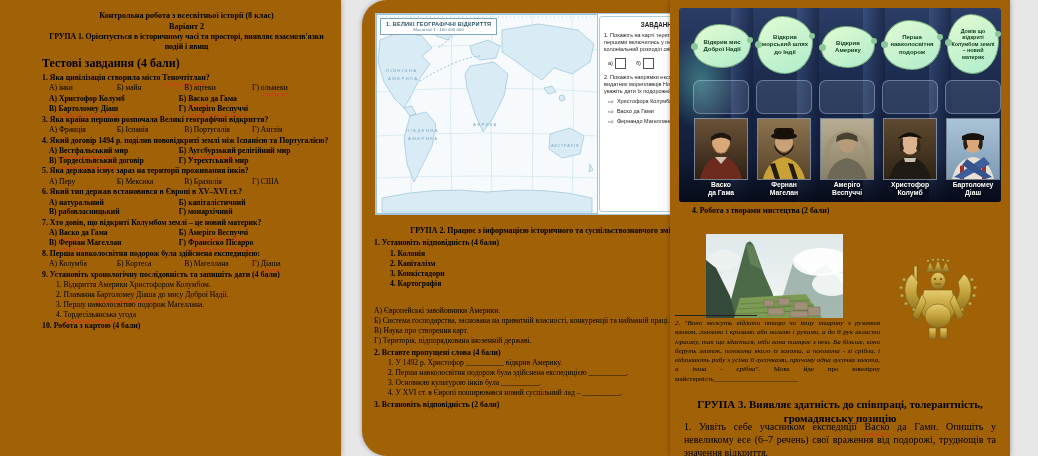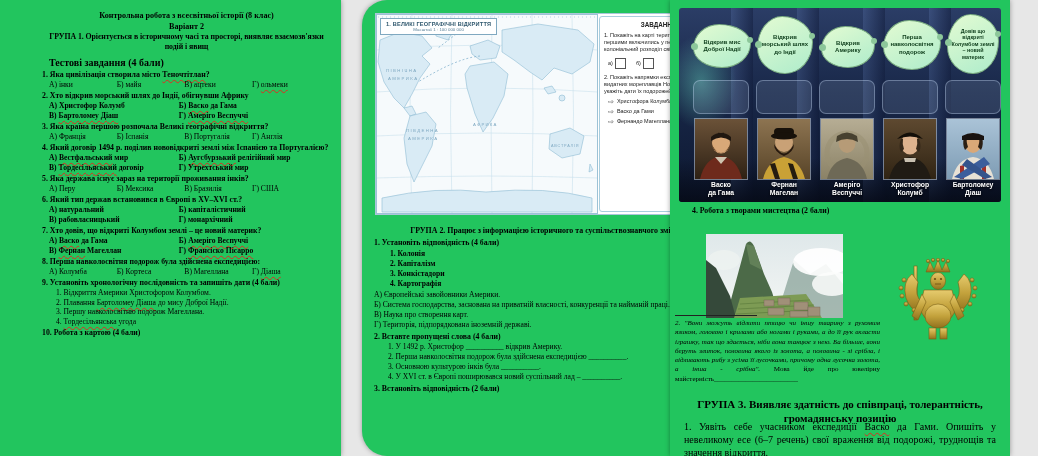--- a/index.html
+++ b/index.html
@@ -1,33 +1,33 @@
 <!DOCTYPE html>
 <html><head>
 <meta charset="utf-8">
 <style>
   html,body{margin:0;padding:0;}
   body{
     width:1038px;height:456px;position:relative;overflow:hidden;
     background:#e7e7e7;color:#000;
     font-family:"Liberation Serif","DejaVu Serif",serif;
   }
-  .page{position:absolute;top:0;height:456px;background:#22c55e;box-shadow:0 0 5px rgba(0,0,0,.35);}
+  .page{position:absolute;top:0;height:456px;background:#a16207;box-shadow:0 0 5px rgba(0,0,0,.35);}
   #page1{left:0;width:341px;}
   #page2{left:362px;width:364px;border-radius:25px;}
   #page3{left:670px;width:340px;}
 
   .b{font-weight:bold;}
   .sp{text-decoration-line:underline;text-decoration-style:wavy;text-decoration-color:#e02b20;text-decoration-thickness:1px;text-underline-offset:2px;}
 
   
   .p1-inner{padding:11px 10px 0 42px;font-size:7.6px;line-height:1.3;}
   .t1{font-size:8.1px;font-weight:bold;text-align:center;line-height:1.3;}
   .gh{font-size:7.8px;letter-spacing:-0.05px;}
-  .th{margin-top:4px;font-size:10px;margin-left:7px;}
+  .th{margin-top:4px;font-size:12px;}
   .q{margin-top:1px;}
   .qt{font-weight:bold;font-size:7.8px;}
   .opts{padding-left:7px;display:flex;flex-wrap:wrap;}
   .opts .o{white-space:nowrap;display:inline-block;}
   .c4 .o{width:24%;}
   .c2 .o{width:46%;font-weight:bold;}
   .sub{padding-left:14px;}
 
   
   .map-fig{position:relative;margin:13px 5px 11px 13px;height:202px;background:#fff;border:1px solid #aac6d8;box-sizing:border-box;}
@@ -38,21 +38,21 @@
   .tasks{position:absolute;left:223px;top:2px;right:2px;bottom:2px;border:1px solid #a9cede;border-radius:3px;padding:4px;font-family:"Liberation Sans",sans-serif;font-size:5.5px;line-height:1.3;color:#222;overflow:hidden;}
   .tk-title{text-align:center;font-weight:bold;font-size:6.3px;margin-bottom:3px;}
   .tk-item{text-align:left;margin-bottom:2px;}
   .boxrow{display:flex;gap:10px;margin:4px 0 5px 4px;align-items:center;}
   .cbox{display:inline-block;width:9px;height:9px;border:1px solid #555;background:#fff;margin-left:2px;vertical-align:middle;}
   .route{display:flex;align-items:center;gap:3px;margin:3px 0 0 4px;}
   .arrow-icon{font-size:7px;color:#444;line-height:1;}
   .p2-inner{padding:0 8px 0 12px;font-size:7.6px;line-height:1.32;}
   .h-center{font-weight:bold;text-align:center;font-size:7.9px;}
   .terms{margin-left:16px;font-weight:bold;}
-  .defs{text-align:justify;margin-top:1px;}
+  .defs{text-align:justify;margin-top:17px;}
   .p2-inner .qt{margin-top:2px;}
 
   
   .game{position:absolute;left:9px;top:8px;width:322px;height:194px;border-radius:3px;overflow:hidden;
         background:linear-gradient(180deg,#2b3d66 0%,#182748 45%,#0d1830 100%);}
   .gcol{position:absolute;top:0;bottom:0;width:22px;background:linear-gradient(90deg,rgba(110,140,200,.22),rgba(15,25,55,.45));}
   .gc1{left:52px;} .gc2{left:118px;} .gc3{left:184px;} .gc4{left:250px;}
   .glow{position:absolute;left:-14px;top:26px;width:72px;height:96px;background:radial-gradient(ellipse,rgba(110,230,200,.4),transparent 70%);}
   .gfloor{position:absolute;left:0;right:0;bottom:0;height:44px;background:linear-gradient(180deg,rgba(8,12,26,0),rgba(6,10,22,.85));}
   .bubble{position:absolute;background:linear-gradient(150deg,#e3fbd2,#aeeccb);border:1px solid #7cae82;
@@ -96,21 +96,20 @@
     <div class="q">
       <div class="qt"><span>1. Яка цивілізація створила місто </span><span class="sp">Теночтітлан</span><span>?</span></div>
       <div class="opts c4">
         <span class="o"><span>А) інки</span></span>
         <span class="o"><span>Б) майя</span></span>
         <span class="o"><span>В) ацтеки</span></span>
         <span class="o"><span>Г) </span><span class="sp">ольмеки</span></span>
       </div>
     </div>
     <div class="q">
-      <div class="qt"><span>2. Хто відкрив морський шлях до Індії, обігнувши Африку</span></div>
       <div class="opts c2">
         <span class="o"><span>А) Христофор Колумб</span></span>
         <span class="o"><span>Б) </span><span class="sp">Васко</span><span> да Гама</span></span>
         <span class="o"><span>В) </span><span class="sp">Бартоломеу Діаш</span></span>
         <span class="o"><span>Г) </span><span class="sp">Амеріго Веспуччі</span></span>
       </div>
     </div>
     <div class="q">
       <div class="qt"><span>3. Яка країна першою розпочала Великі географічні відкриття?</span></div>
       <div class="opts c4">

